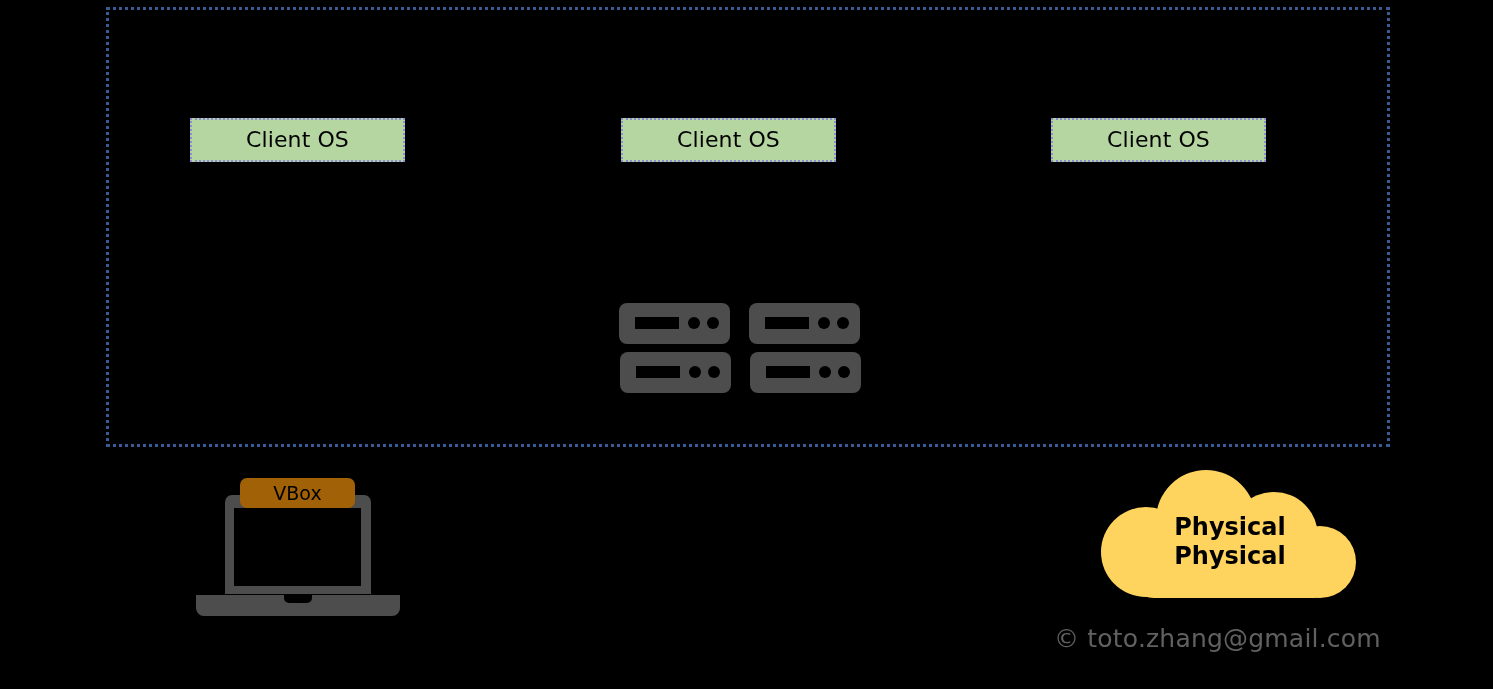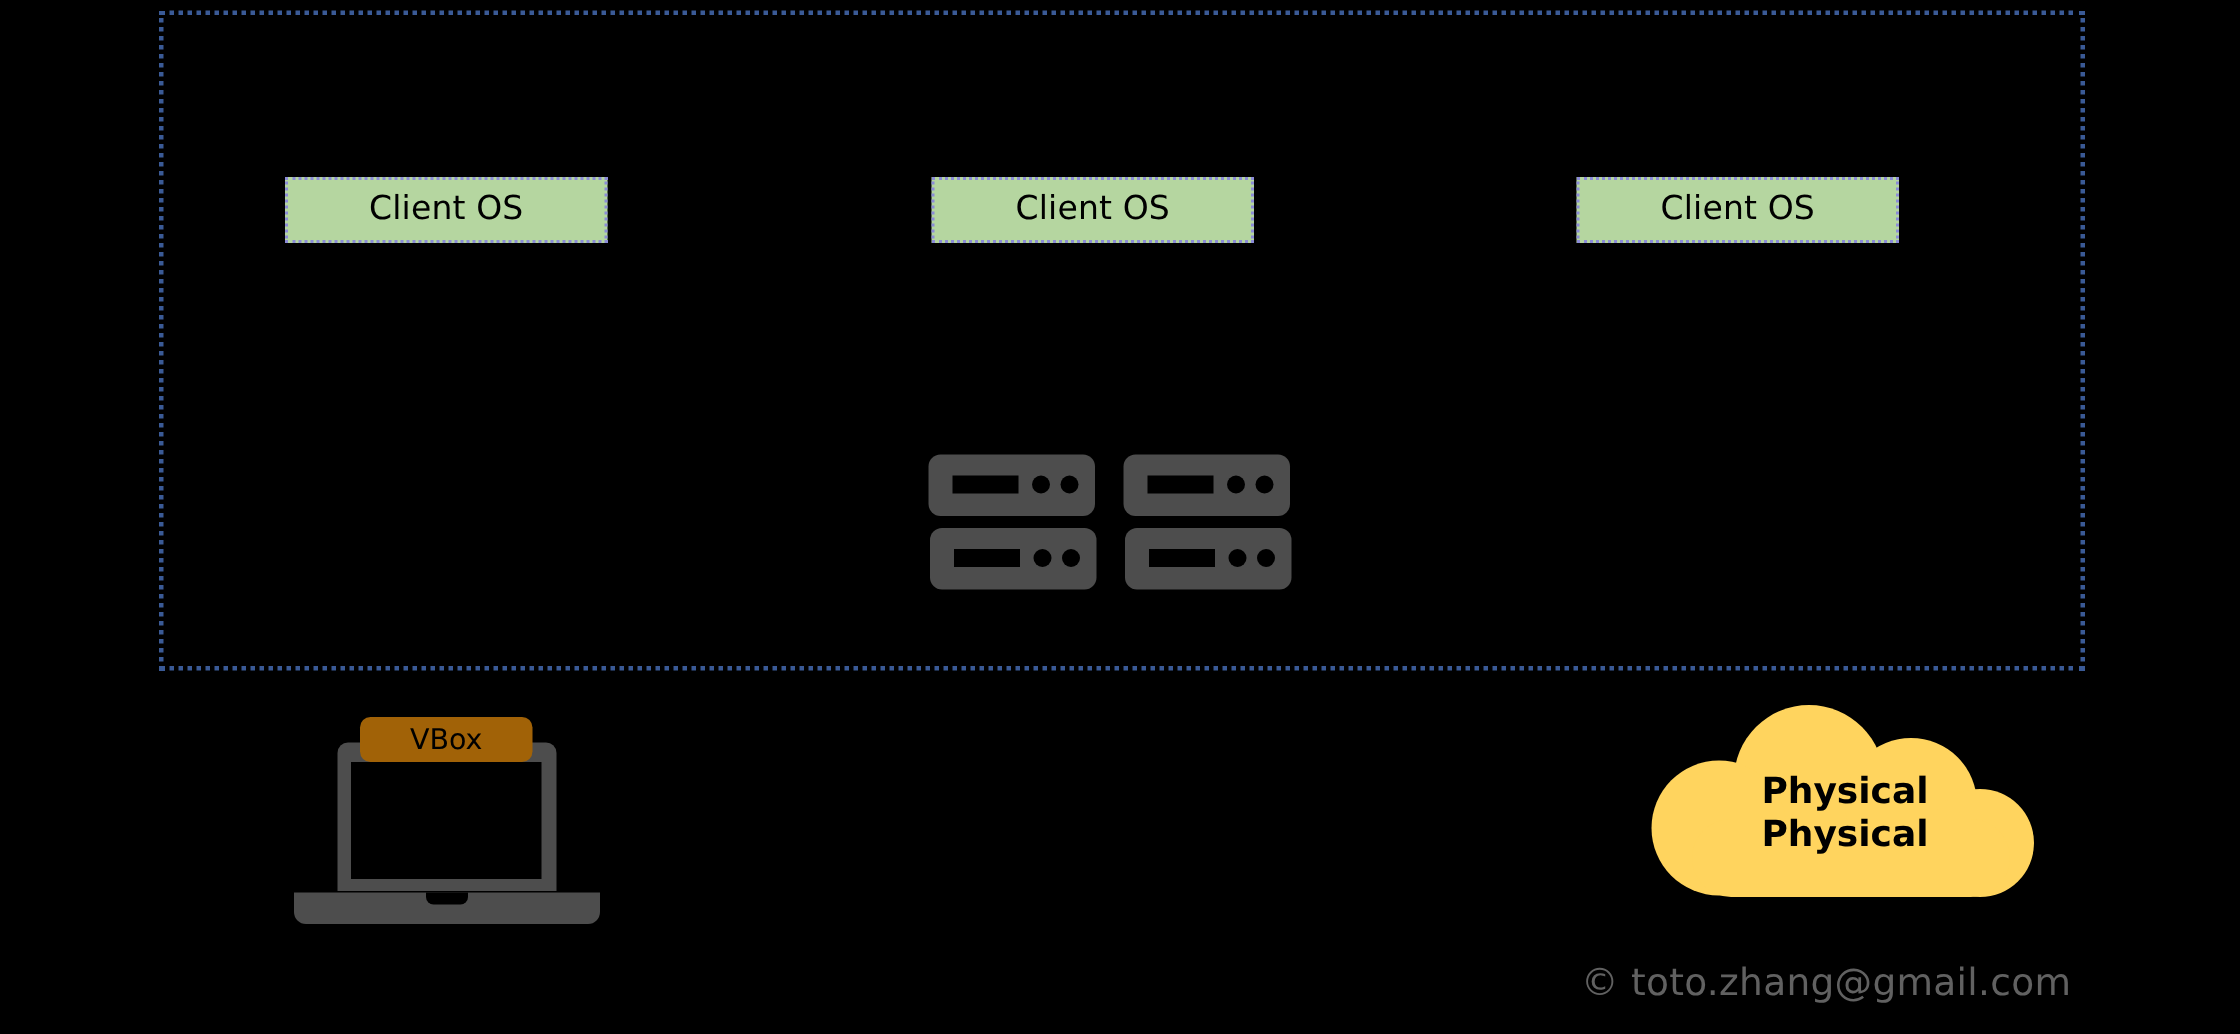--- a/index.html
+++ b/index.html
@@ -177,21 +177,21 @@
   .cloud .cloud-text span {
     font-size: 24px;
     color: #000000;
     line-height: 1.22;
   }
 
   
   .copyright {
     position: absolute;
     left: 1054px;
-    top: 640px;
+    top: 624px;
     font-size: 25px;
     color: #616161;
     white-space: nowrap;
     letter-spacing: 0.2px;
   }
 </style>
 </head>
 <body>
 
 <div id="canvas">

